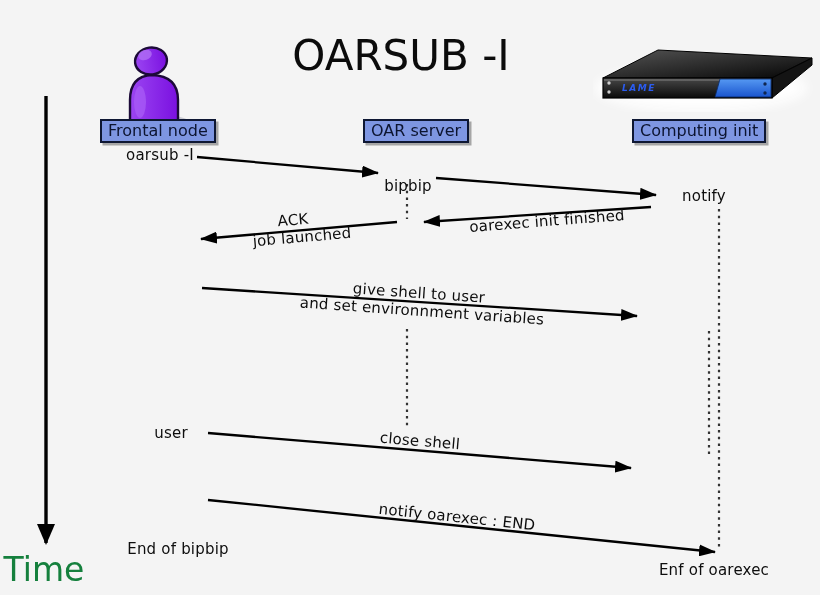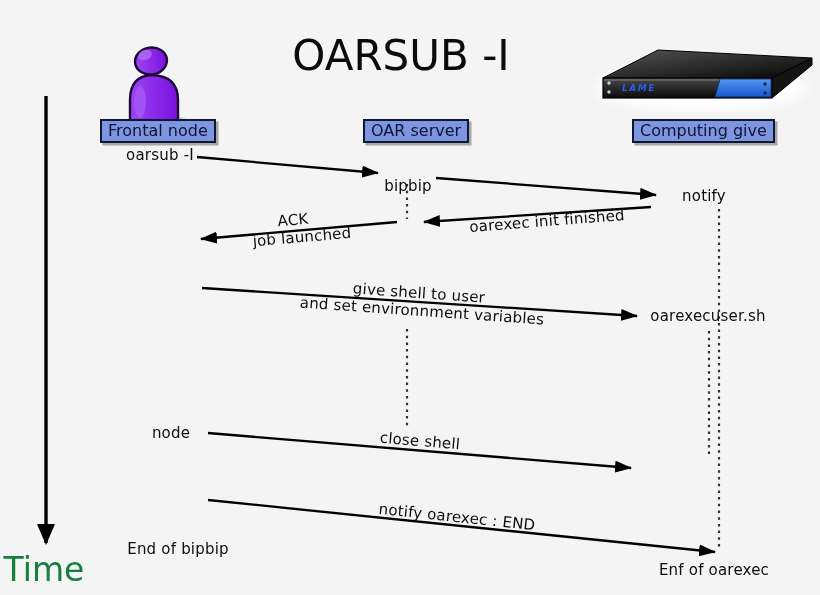--- a/index.html
+++ b/index.html
@@ -119,32 +119,31 @@
     <circle cx="16" cy="46" r="1.7" fill="#cfcfcf"></circle>
     <circle cx="172" cy="38" r="1.7" fill="#10264f"></circle>
     <circle cx="172" cy="47" r="1.7" fill="#10264f"></circle>
     <text x="29" y="45" font-size="9" font-style="italic" font-weight="bold" letter-spacing="1.5" fill="#2b5cf0">LAME</text>
   </svg>
 
   <div class="title" style="left:401px;top:55px">OARSUB -I</div>
 
   <div class="nodebox" style="left:100px;top:119px">Frontal node</div>
   <div class="nodebox" style="left:363px;top:119px">OAR server</div>
-  <div class="nodebox" style="left:632px;top:119px">Computing give</div>
+  <div class="nodebox" style="left:632px;top:119px">Computing init</div>
 
   <div class="lbl" style="left:160px;top:155px">oarsub -I</div>
   <div class="lbl" style="left:408px;top:186px">bipbip</div>
   <div class="lbl" style="left:704px;top:196px">notify</div>
   <div class="lbl" style="left:293px;top:220px;transform:translate(-50%,-50%) rotate(-5deg)">ACK</div>
   <div class="lbl" style="left:302px;top:237px;transform:translate(-50%,-50%) rotate(-5deg)">job launched</div>
   <div class="lbl" style="left:547px;top:221px;transform:translate(-50%,-50%) rotate(-4.5deg)">oarexec init finished</div>
   <div class="lbl" style="left:419px;top:293px;transform:translate(-50%,-50%) rotate(4deg)">give shell to user</div>
   <div class="lbl" style="left:422px;top:311px;transform:translate(-50%,-50%) rotate(4deg)">and set environnment variables</div>
-  <div class="lbl" style="left:708px;top:316px">oarexecuser.sh</div>
-  <div class="lbl" style="left:171px;top:433px">node</div>
+  <div class="lbl" style="left:171px;top:433px">user</div>
   <div class="lbl" style="left:420px;top:441px;transform:translate(-50%,-50%) rotate(4.8deg)">close shell</div>
   <div class="lbl" style="left:457px;top:517px;transform:translate(-50%,-50%) rotate(6deg)">notify oarexec : END</div>
   <div class="lbl" style="left:178px;top:549px">End of bipbip</div>
   <div class="lbl" style="left:714px;top:570px">Enf of oarexec</div>
 
   <div class="time-label" style="left:44px;top:569px">Time</div>
 
 </div>
 
 </body></html>

